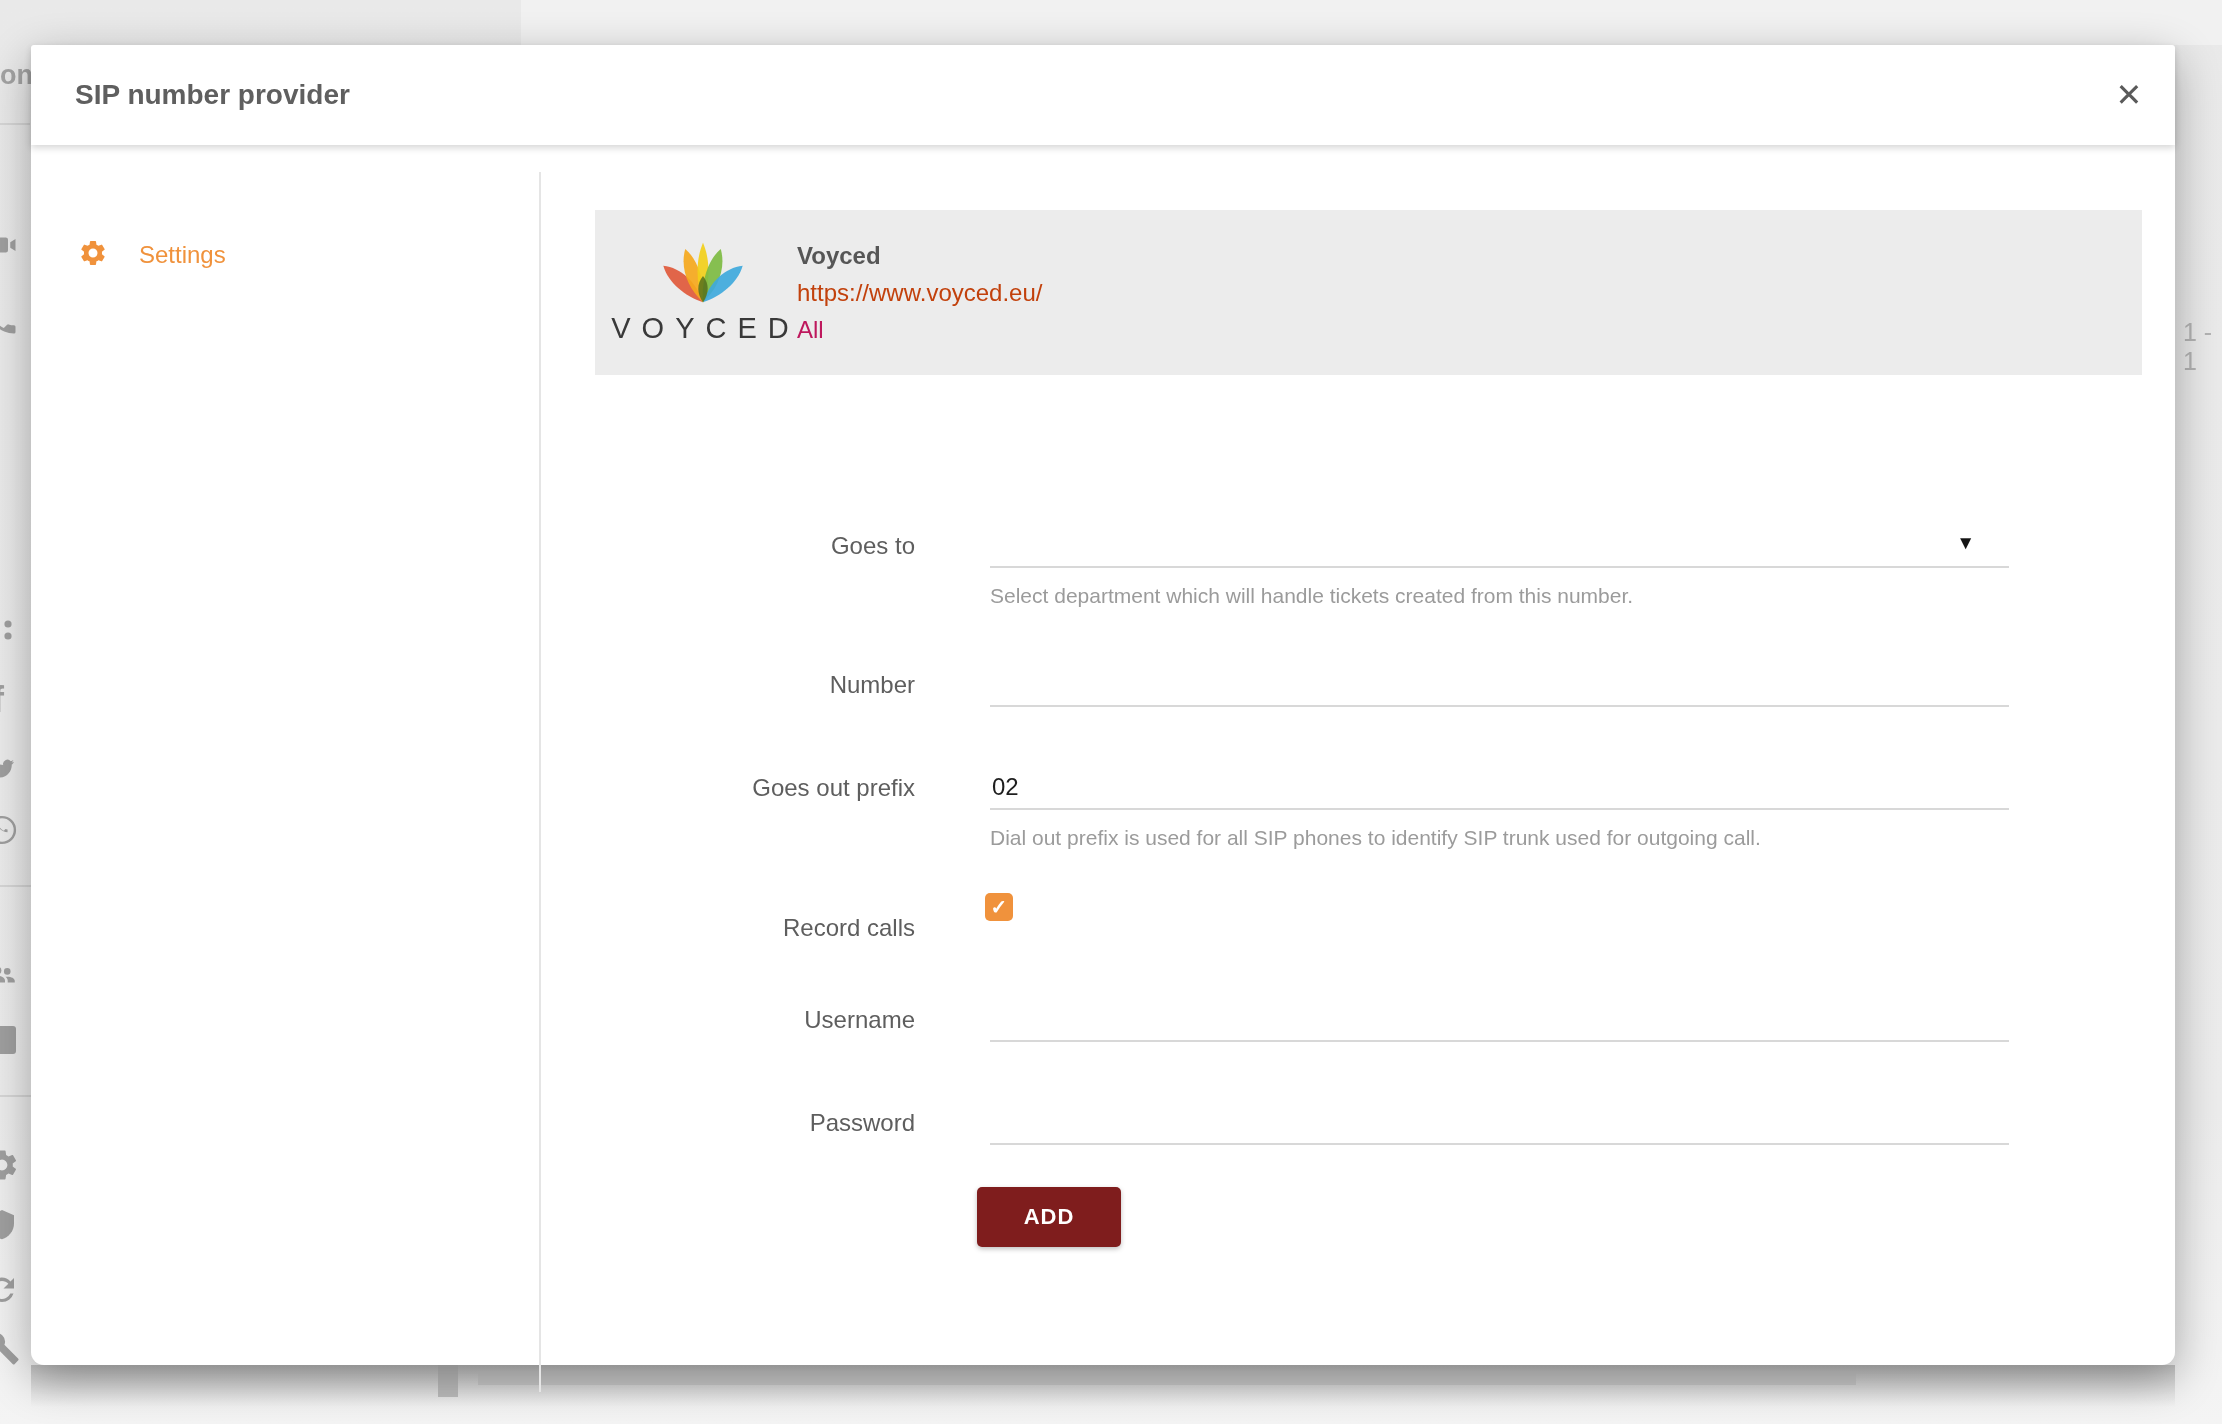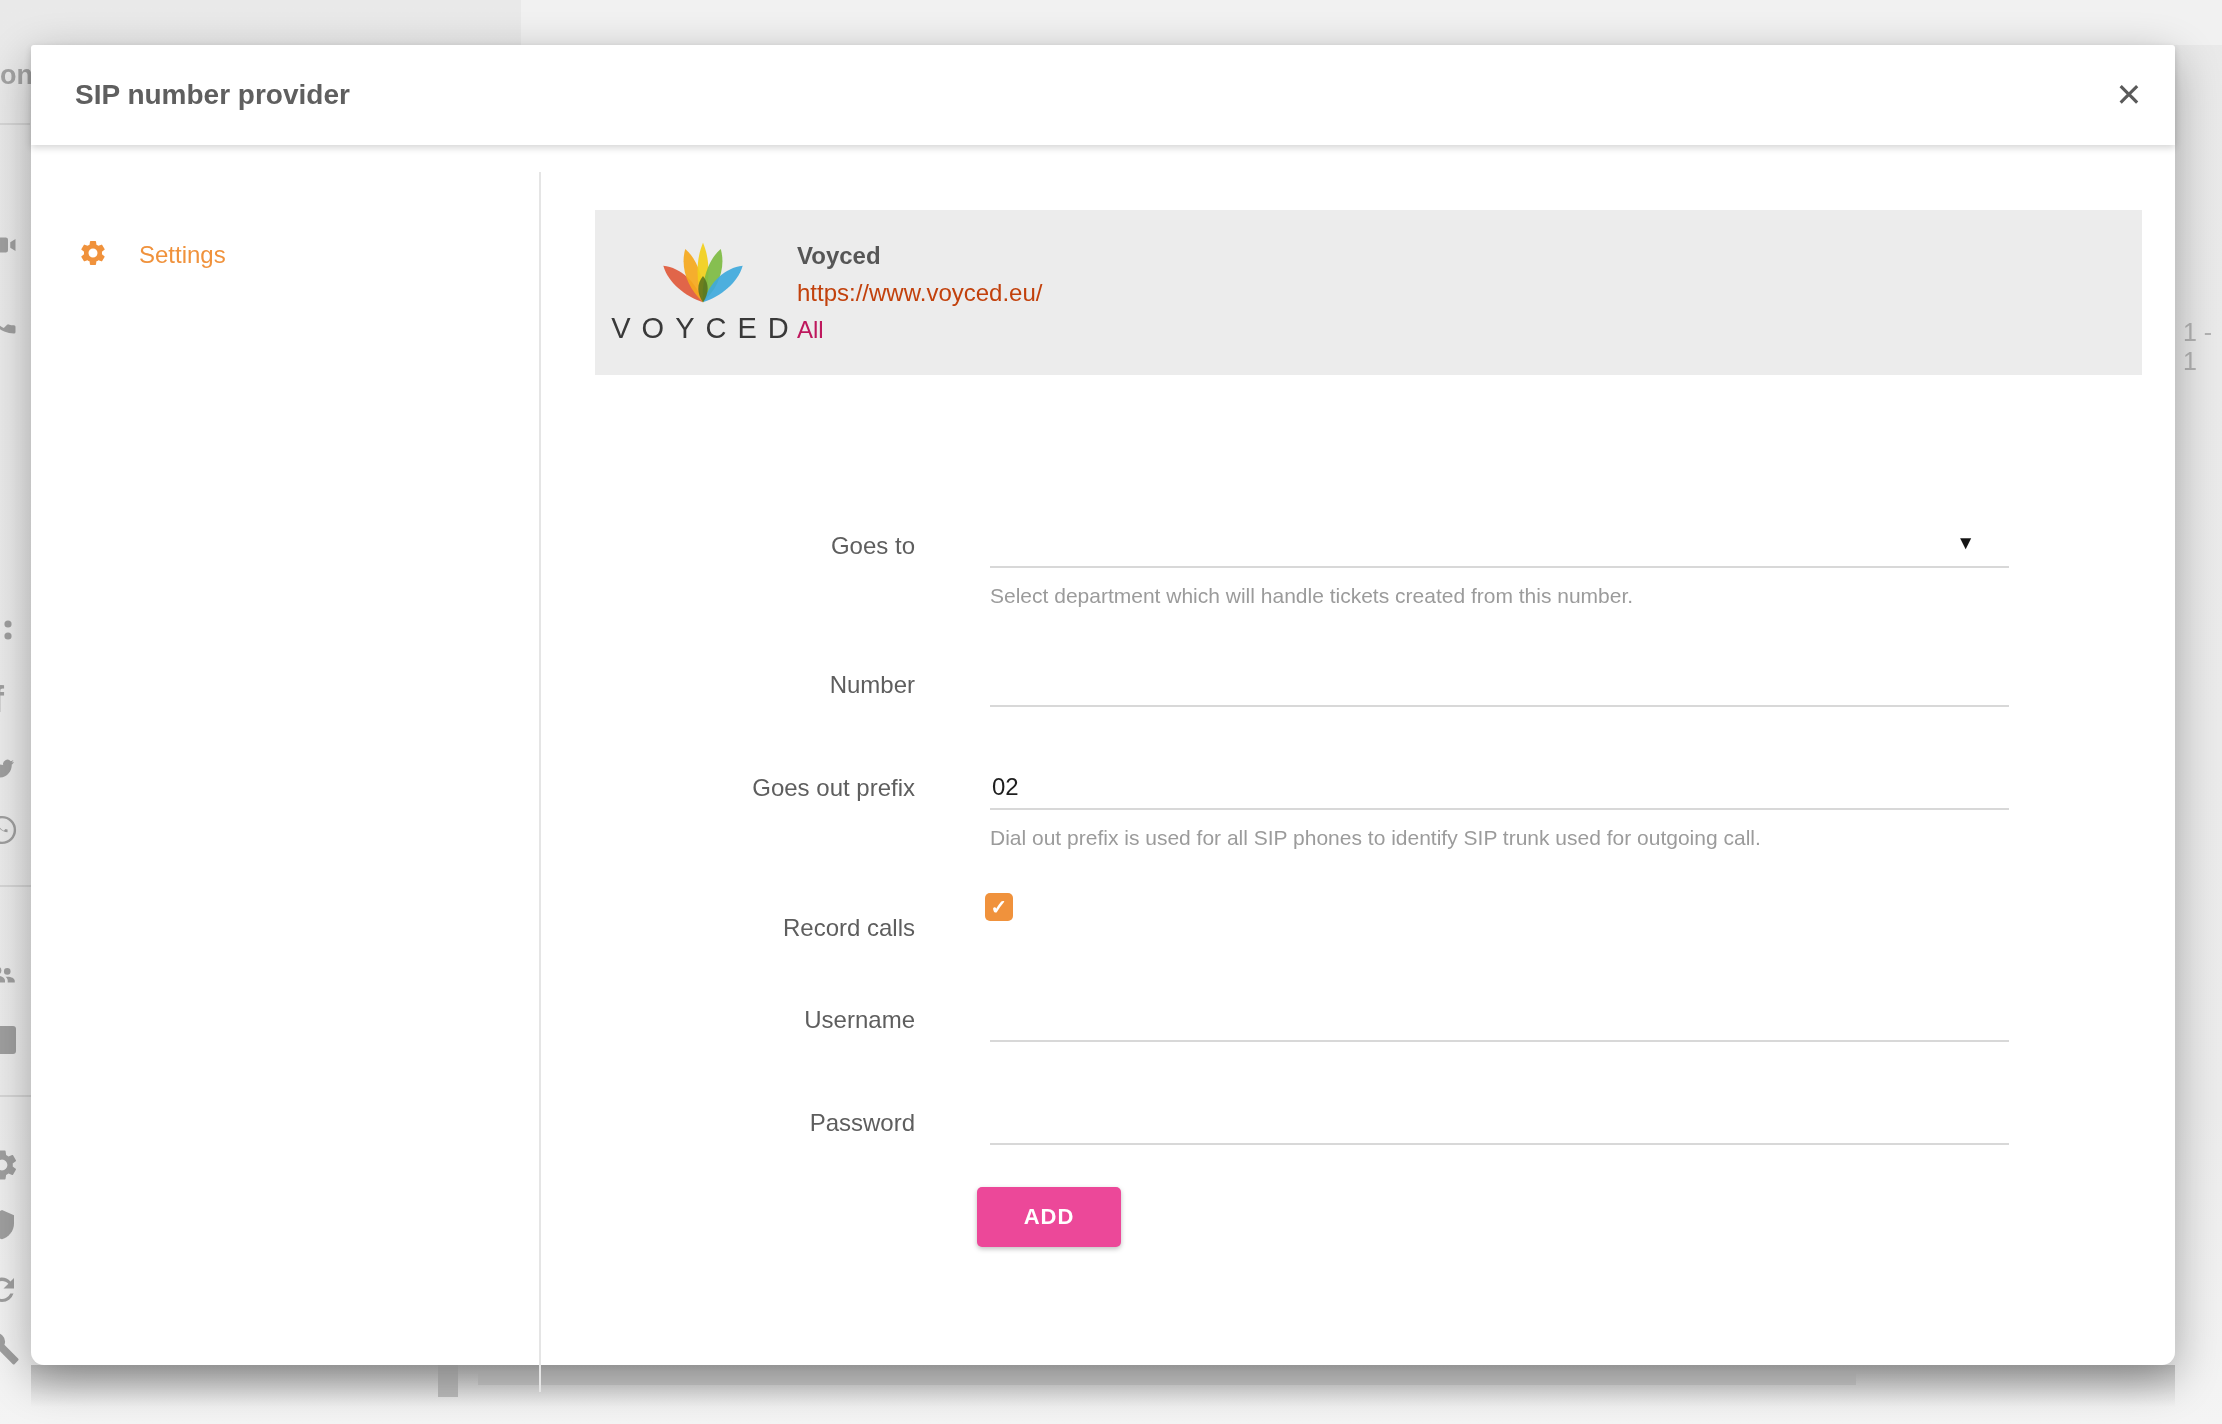--- a/index.html
+++ b/index.html
@@ -68,21 +68,21 @@
   .row-number  { top:492px; }
   .row-dial    { top:595px; }
   .row-record  { top:748px; height:28px; }
   .row-user    { top:827px; }
   .row-pass    { top:930px; }
 
   .row-record .flabel { bottom:auto; top:10px; line-height:28px;margin-top:11px; }
   .checkbox { position:absolute; left:442px; top:0; width:28px; height:28px; background:#F0923C;
               border-radius:5px; color:#fff; font-size:20px; font-weight:700; line-height:28px; text-align:center; cursor:pointer; }
 
-  .add-btn { position:absolute; left:434px; top:1042px; width:144px; height:60px; background:#ec4899;
+  .add-btn { position:absolute; left:434px; top:1042px; width:144px; height:60px; background:#7f1d1d;
              border:none; border-radius:5px; color:#fff; font-size:22px; font-weight:700; letter-spacing:1px;
              box-shadow:0 2px 5px rgba(0,0,0,.25); cursor:pointer; }
 </style>
 </head>
 <body>
 
 <div class="bg-topright"></div>
 <div class="bg-heading">onfi</div>
 <div class="bg-line l1"></div>
 <div class="bg-line l2"></div>

